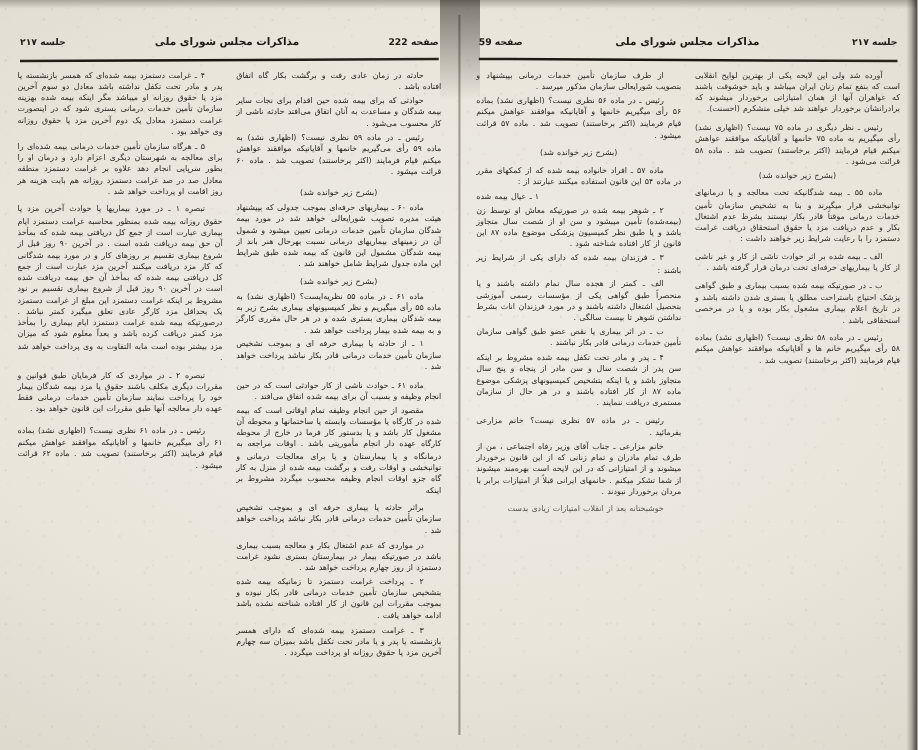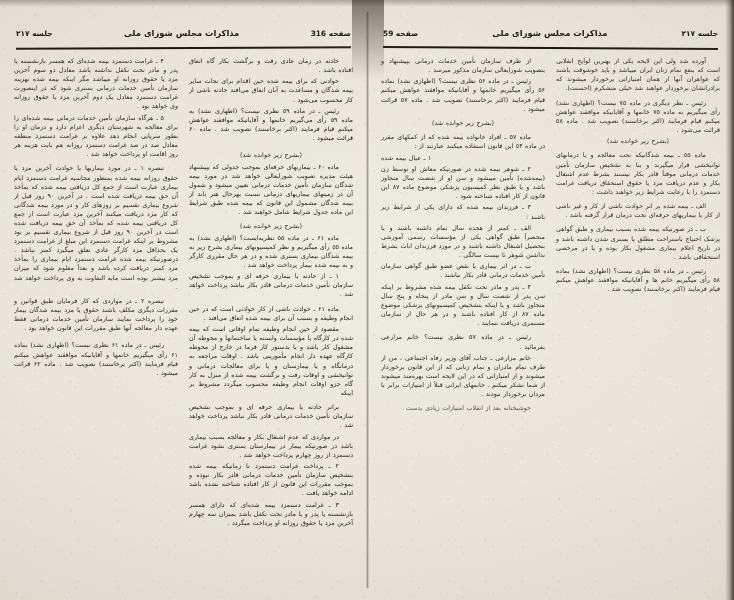--- a/index.html
+++ b/index.html
@@ -105,21 +105,21 @@
   .faint{opacity:.72 !important;}
 </style>
 </head>
 <body>
 
 <div class="scan">
 
   <div class="page left">
     <div class="head">
       <div class="head-row">
-        <span>صفحه 316</span>
+        <span>صفحه 222</span>
         <span class="head-center">مذاکرات مجلس شورای ملی</span>
         <span>جلسه ۲۱۷</span>
       </div>
       <div class="head-rule"></div>
     </div>
 
     <div class="cols">
 
       <div class="col">
         <p class="p ind">حادثه در زمان عادی رفت و برگشت بکار گاه اتفاق افتاده باشد .</p>

